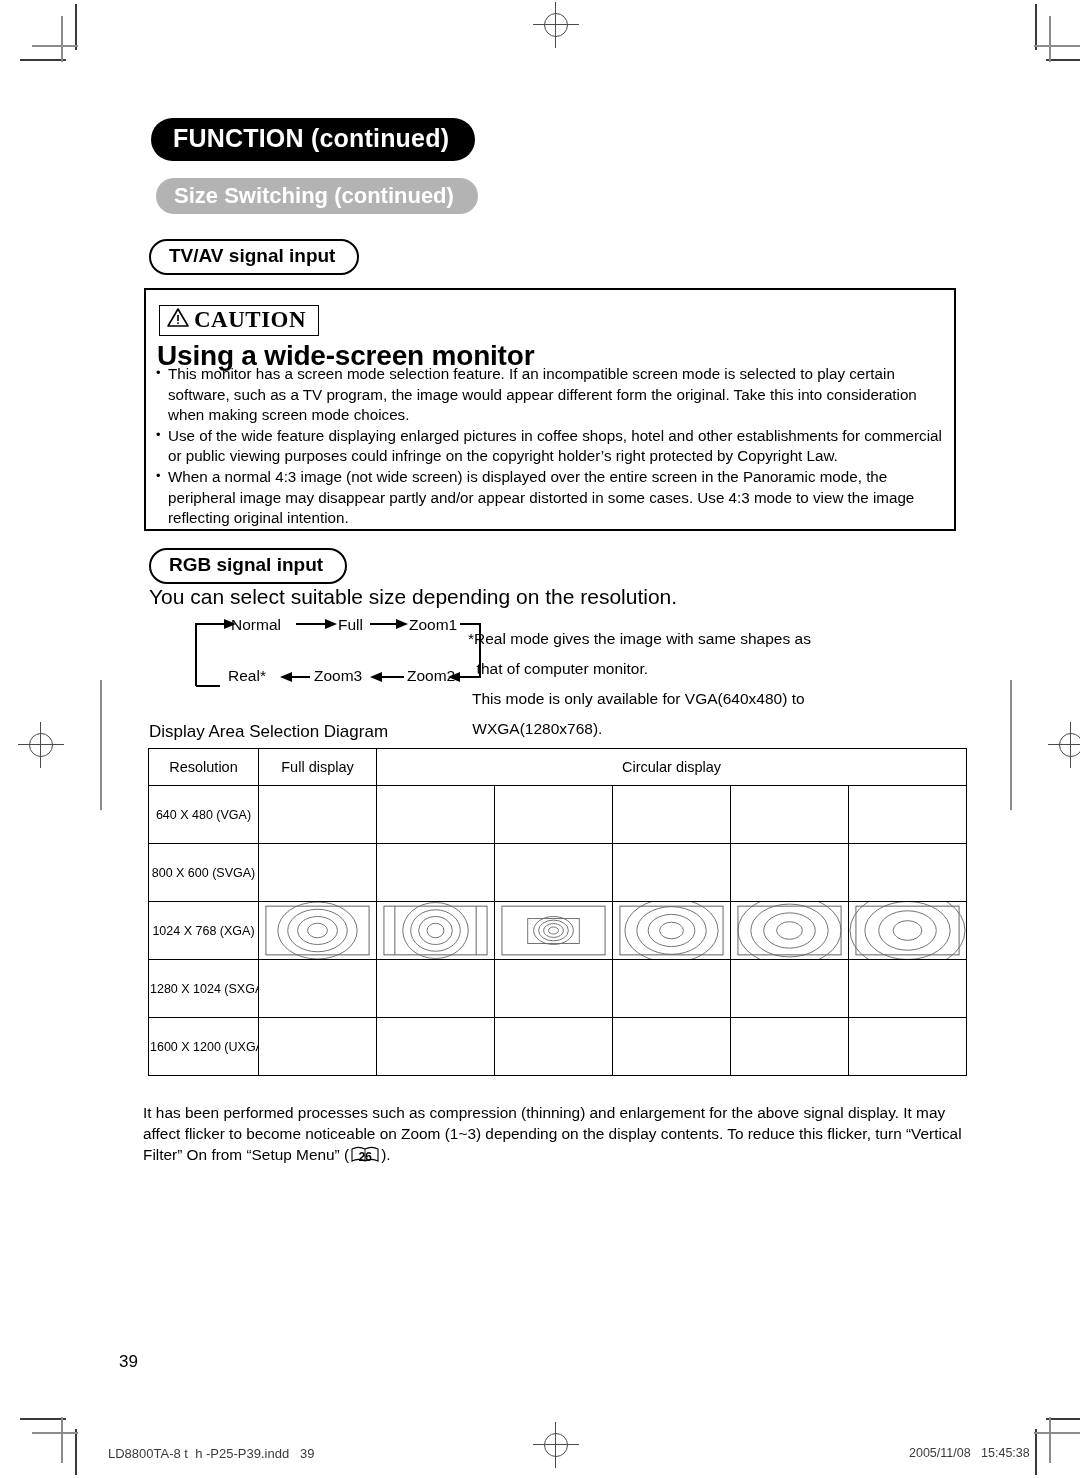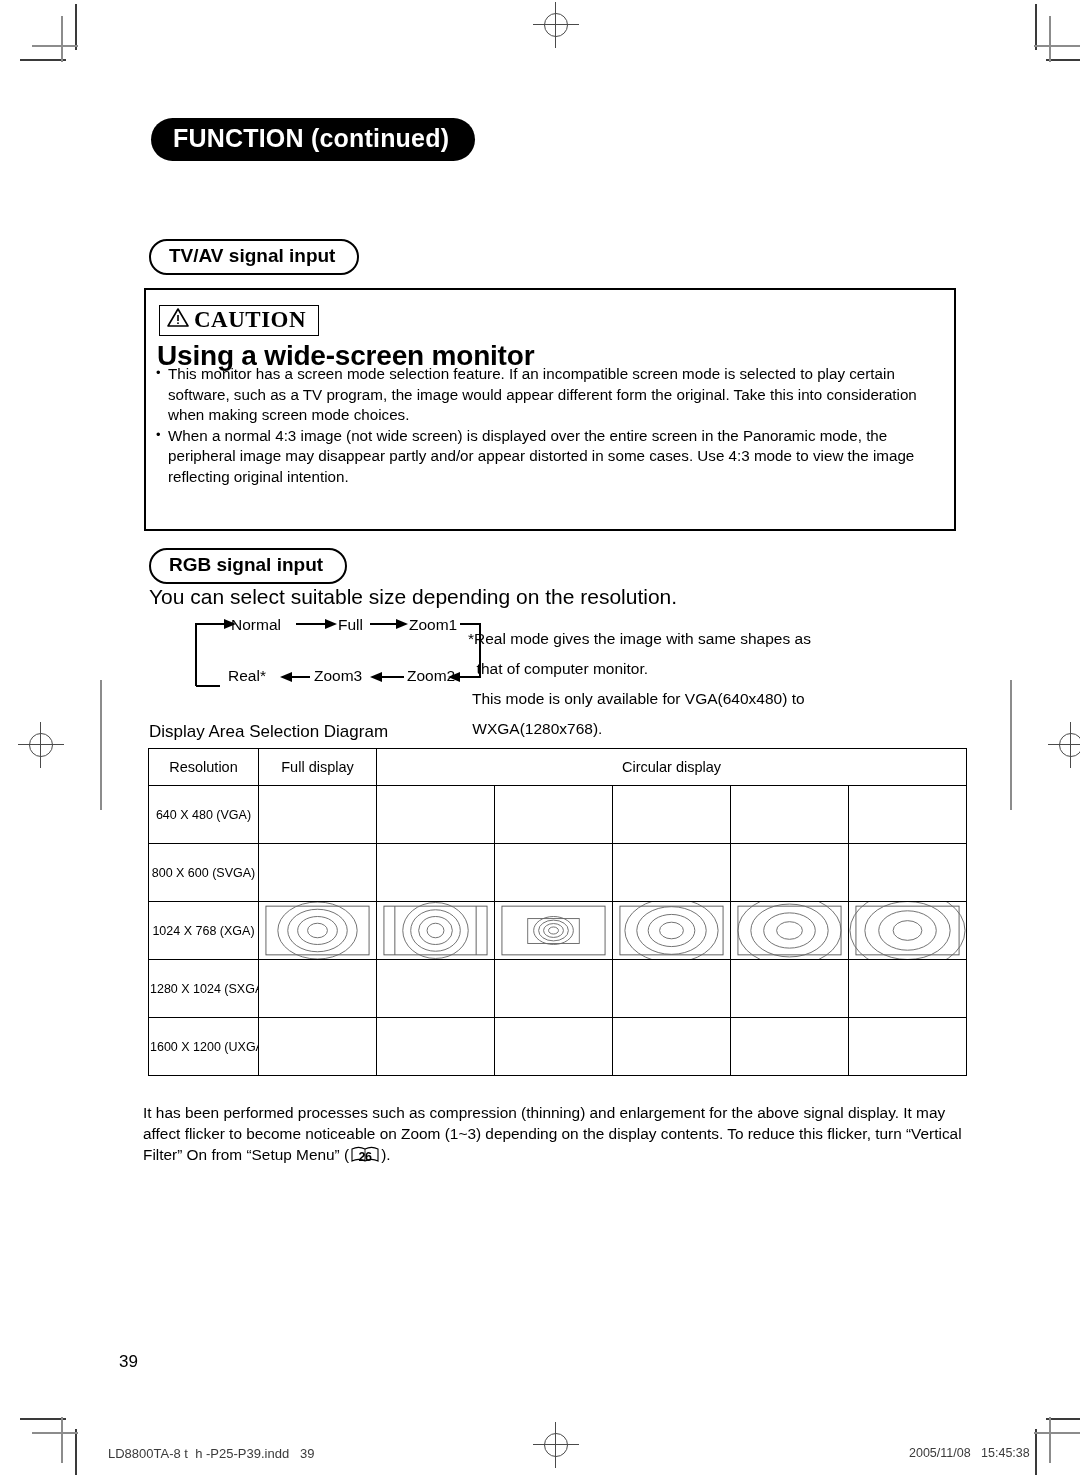--- a/index.html
+++ b/index.html
@@ -289,40 +289,42 @@
   <div class="reg" style="left:1032px; top:722px;">
     <div class="ring"></div>
       <div class="vh v"></div>
       <div class="vh h"></div>
   </div>
 
   <div class="cropmark light" style="left:84px; top:680px; width:2px; height:130px;"></div>
   <div class="cropmark light" style="left:994px; top:680px; width:2px; height:130px;"></div>
 
   <div class="pill-black">FUNCTION (continued)</div>
+  <div class="pill-gray">Size Switching (continued)</div>
   <div class="pill-outline" id="rgb-pill">RGB signal input</div>
   <div class="pill-outline" id="tvav-pill">TV/AV signal input</div>
 
   <div class="caution-box"></div>
 
   <div class="caution-label">
     <span class="warn-tri">
       <svg width="22" height="20" viewBox="0 0 22 20">
         <polygon points="11,2 21,19 1,19" fill="none" stroke="#000" stroke-width="1.6" stroke-linejoin="round"></polygon>
         <rect x="10.2" y="8" width="1.6" height="6" fill="#000"></rect>
         <rect x="10.2" y="15.4" width="1.6" height="1.6" fill="#000"></rect>
       </svg>
     </span>
     <span>CAUTION</span>
   </div>
 
   <div class="caution-sub">Using a wide-screen monitor</div>
 
   <div class="bullets">
     <div class="bl">This monitor has a screen mode selection feature. If an incompatible screen mode is selected to play certain software, such as a TV program, the image would appear different form the original. Take this into consideration when making screen mode choices.</div>
+    <div class="bl">Use of the wide feature displaying enlarged pictures in coffee shops, hotel and other establishments for commercial or public viewing purposes could infringe on the copyright holder’s right protected by Copyright Law.</div>
     <div class="bl">When a normal 4:3 image (not wide screen) is displayed over the entire screen in the Panoramic mode, the peripheral image may disappear partly and/or appear distorted in some cases. Use 4:3 mode to view the image reflecting original intention.</div>
   </div>
 
   <div class="rgb-intro">You can select suitable size depending on the resolution.</div>
 
   <div class="flow">
 
     <span class="lbl" style="left:39px; top:0px;">Normal</span>
     <span class="lbl" style="left:146px; top:0px;">Full</span>
     <span class="lbl" style="left:217px; top:0px;">Zoom1</span>

